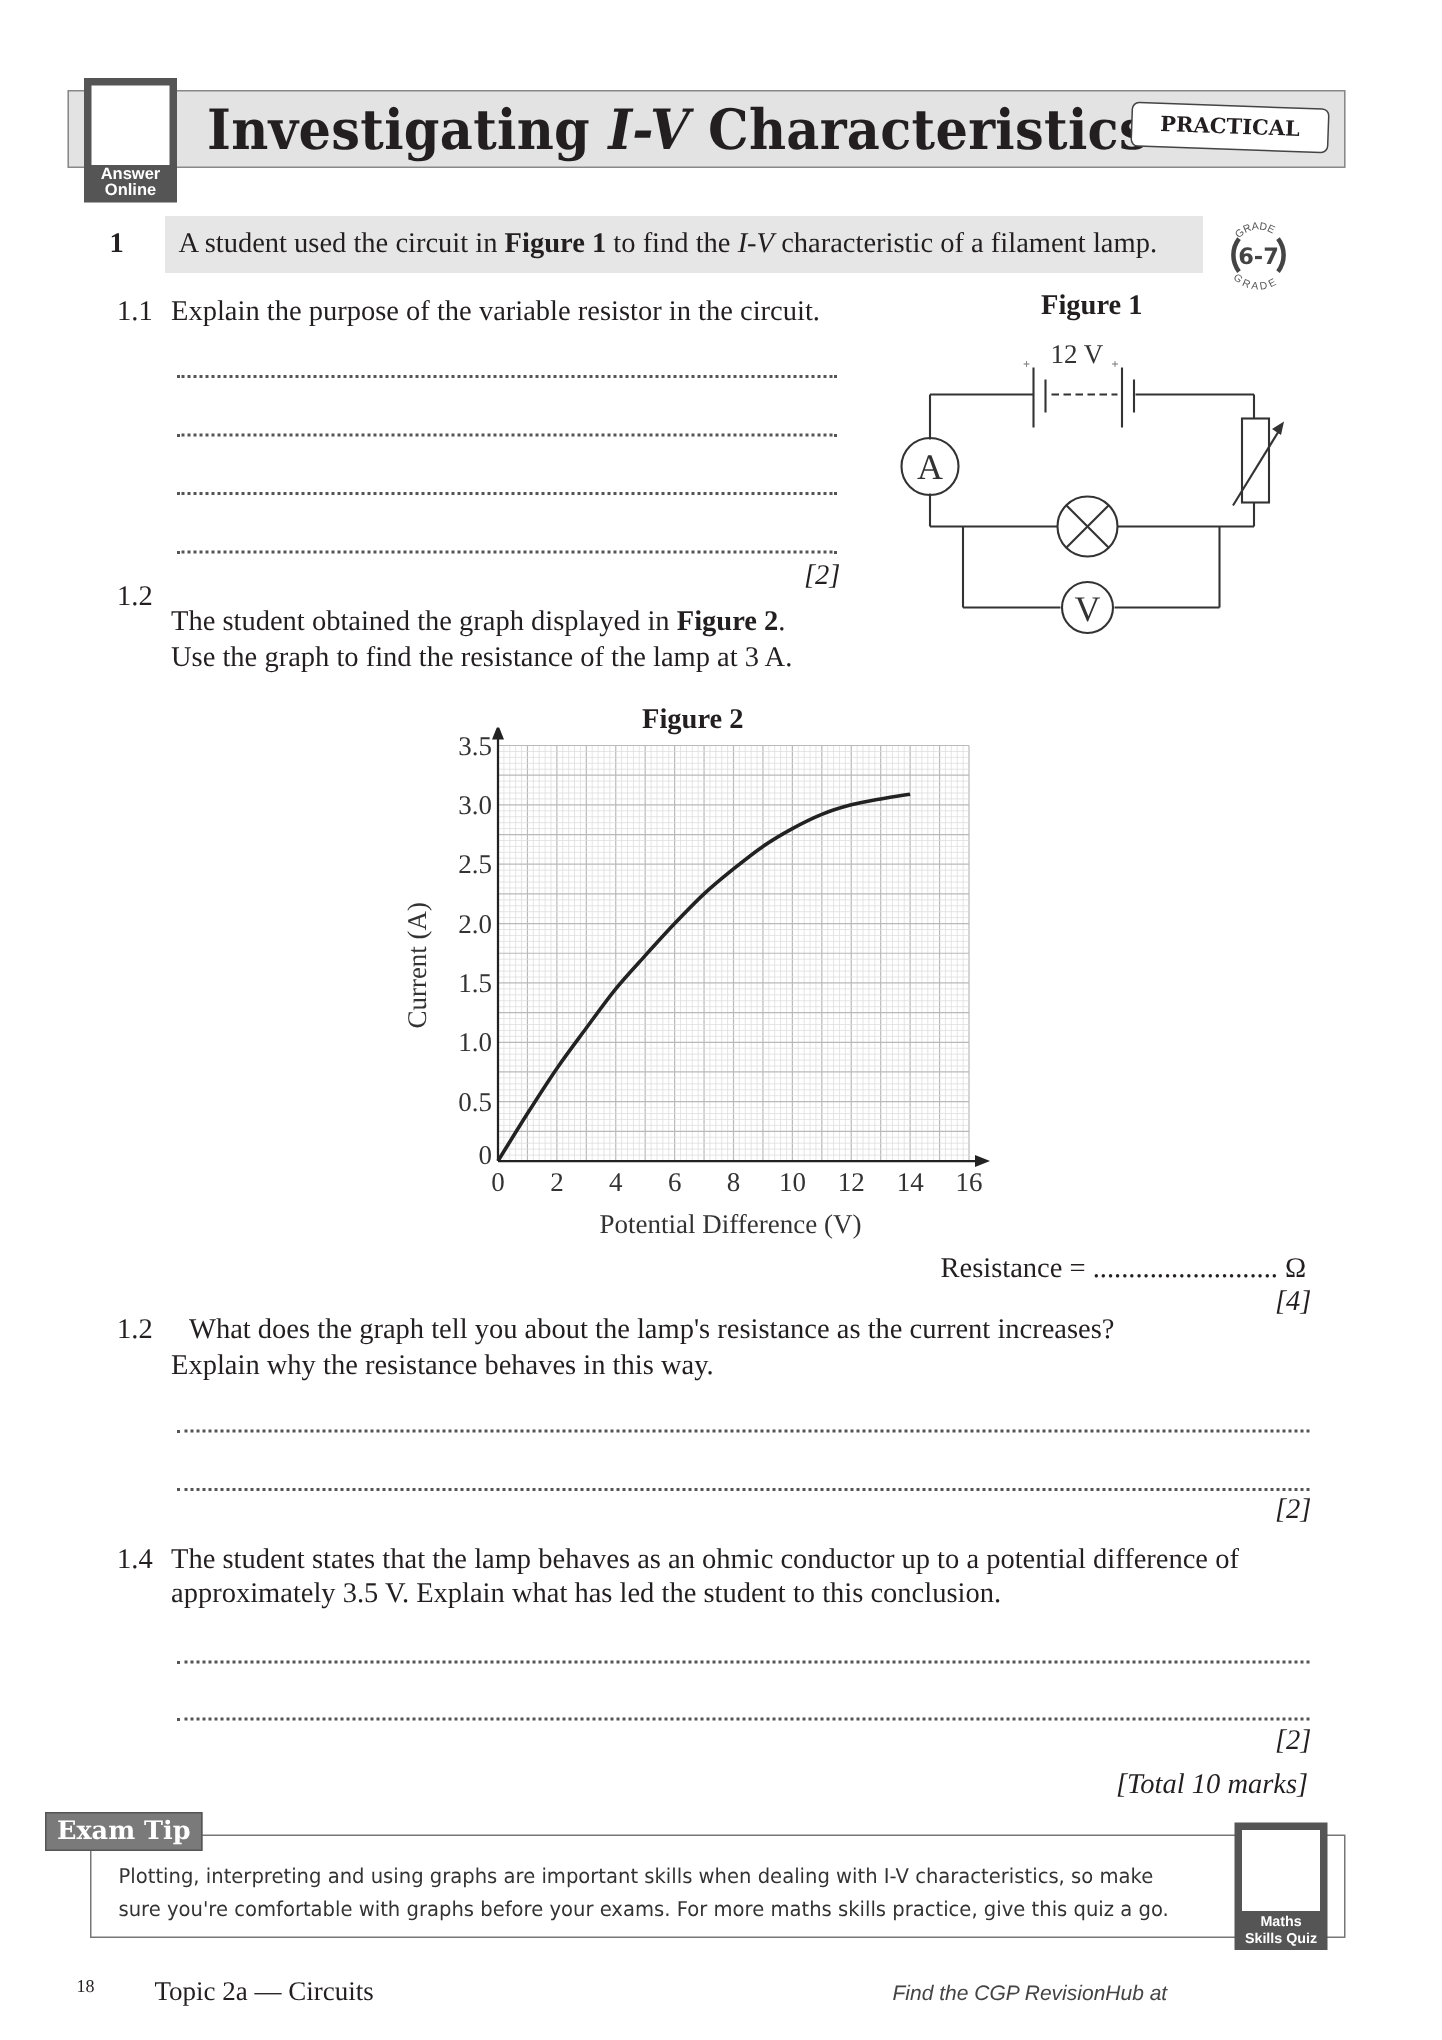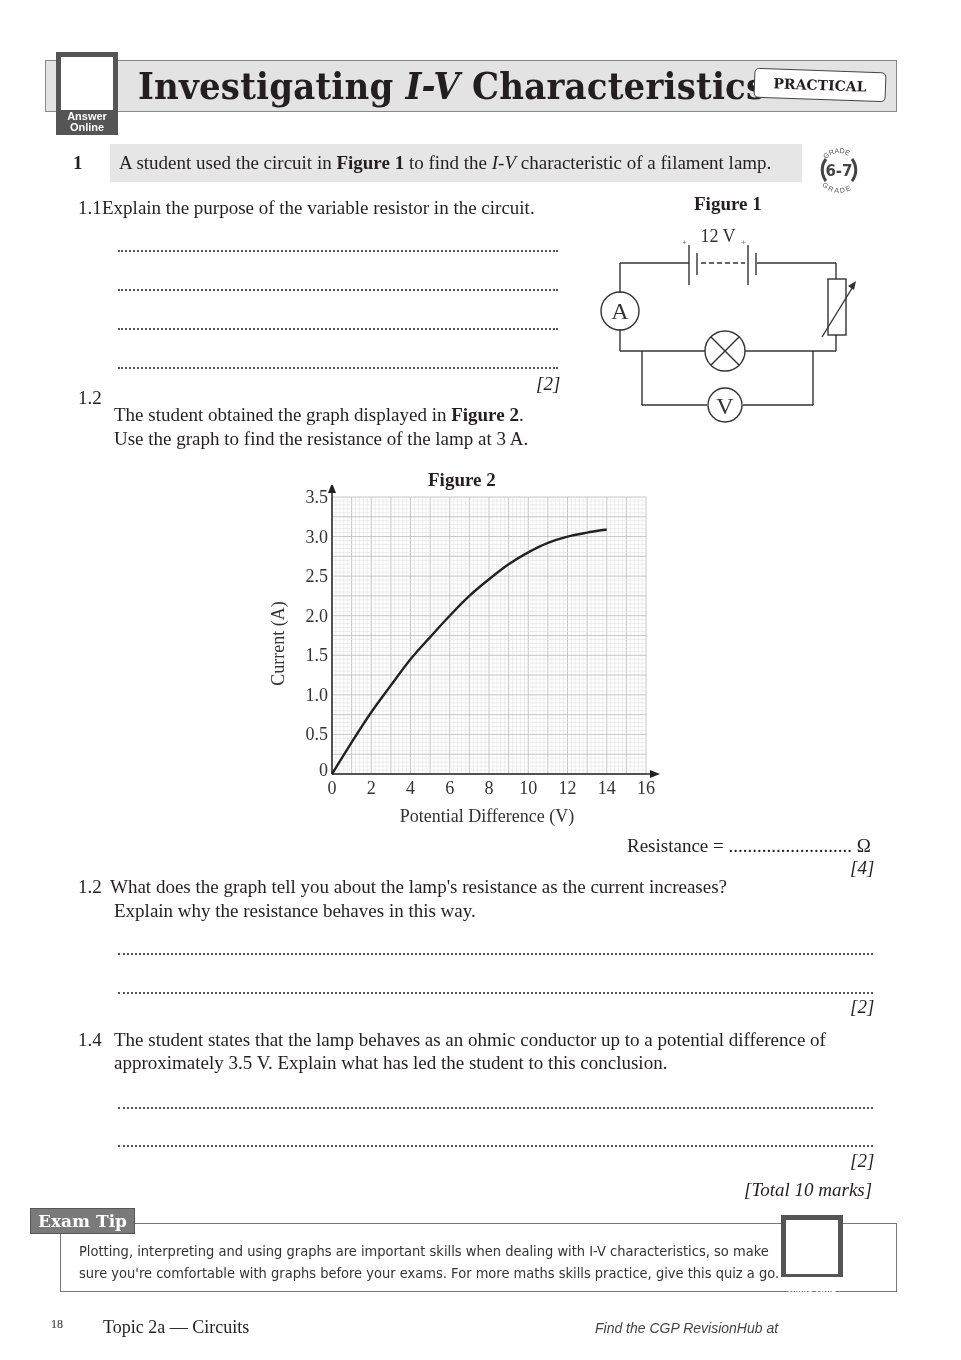--- a/index.html
+++ b/index.html
@@ -19,21 +19,21 @@
   .qtext{left:119px;top:152px;font-size:19px;}
   .grade{left:814px;top:145px;width:50px;height:50px;}
   .sub{font-size:19px;line-height:24px;}
   .dots{height:2px;border-bottom:2px dotted #555;}
   .marks{font-size:19px;font-style:italic;}
   .fig-title{font-size:19px;font-weight:bold;}
   
   .tip-frame{left:60px;top:1223px;width:837px;height:69px;border:1.5px solid #777;box-sizing:border-box;}
   .tip-label{left:30px;top:1208px;width:105px;height:26px;background:#7a7a7a;border:1.5px solid #555;color:#fff;font-family:"DejaVu Serif",serif;font-weight:bold;font-size:17px;text-align:center;line-height:25px;box-sizing:border-box;}
   .tip-text{left:79px;top:1240px;width:730px;font-family:"DejaVu Sans",sans-serif;font-size:13.6px;line-height:22px;color:#333;transform:scaleX(0.96);transform-origin:left top;}
-  .quiz-box{left:781px;top:1215px;width:62px;height:62px;background:#555;}
+  .quiz-box{left:823px;top:1215px;width:62px;height:85px;background:#555;}
   .quiz-box .inner{position:absolute;left:5px;top:5px;width:52px;height:54px;background:#fff;}
   .quiz-box .lbl{position:absolute;left:0;right:0;top:61px;color:#fff;font-family:"Liberation Sans",sans-serif;font-size:9.5px;font-weight:bold;text-align:center;line-height:11px;}
   .footer-num{left:51px;top:1317px;font-size:12px;}
   .footer-topic{left:103px;top:1317px;font-size:18px;}
   .footer-hub{left:571px;top:1320px;font-family:"Liberation Sans",sans-serif;font-style:italic;font-size:14px;color:#444;margin-left:24px;}
 </style>
 </head>
 <body>
 
 <div class="abs header-bar"></div>
@@ -54,21 +54,21 @@
     <path id="arcBot" d="M8,25 A17,17 0 0 0 42,25"></path>
   </defs>
   <path d="M12,14 A18,18 0 0 0 12,36" fill="none" stroke="#444" stroke-width="3"></path>
   <path d="M38,14 A18,18 0 0 1 38,36" fill="none" stroke="#444" stroke-width="3"></path>
   <text font-family="Liberation Sans, sans-serif" font-size="7" fill="#555"><textPath href="#arcTop" startOffset="22%">GRADE</textPath></text>
   <text font-family="Liberation Sans, sans-serif" font-size="7" fill="#555" dy="6"><textPath href="#arcBot" startOffset="22%">GRADE</textPath></text>
   <text x="25" y="31" text-anchor="middle" font-family="DejaVu Sans, sans-serif" font-weight="bold" font-size="15" fill="#444">6-7</text>
 </svg>
 
 <div class="abs sub" style="left:78px;top:196px;">1.1</div>
-<div class="abs sub" style="left:102px;top:196px;">Explain the purpose of the variable resistor in the circuit.</div>
+<div class="abs sub" style="left:114px;top:196px;">Explain the purpose of the variable resistor in the circuit.</div>
 <div class="abs dots" style="left:118px;top:248px;width:440px;"></div>
 <div class="abs dots" style="left:118px;top:287px;width:440px;"></div>
 <div class="abs dots" style="left:118px;top:326px;width:440px;"></div>
 <div class="abs dots" style="left:118px;top:365px;width:440px;"></div>
 <div class="abs marks" style="left:536px;top:373px;">[2]</div>
 
 <div class="abs fig-title" style="left:694px;top:193px;">Figure 1</div>
 <svg class="abs" style="left:590px;top:215px;" width="280" height="215" viewBox="0 0 280 215">
   <g stroke="#333" stroke-width="1.4" fill="none">
 
@@ -292,21 +292,21 @@
     <text x="68" y="291" text-anchor="end" font-family="Liberation Serif, serif" font-size="18" fill="#333">0</text>
     <text x="227" y="337" text-anchor="middle" font-family="Liberation Serif, serif" font-size="18" fill="#333">Potential Difference (V)</text>
     <text x="0" y="0" text-anchor="middle" font-family="Liberation Serif, serif" font-size="18" fill="#333" transform="translate(24,158.5) rotate(-90)">Current (A)</text>
     <path d="M72,289 C75.27083333333333,283.7238095238095 85.08333333333333,267.6314285714286 91.625,257.34285714285716 C98.16666666666667,247.05428571428573 104.70833333333333,236.76571428571427 111.25,227.26857142857142 C117.79166666666667,217.77142857142857 124.33333333333333,209.19761904761907 130.875,200.36 C137.41666666666666,191.52238095238096 143.95833333333334,182.2890476190476 150.5,174.24285714285713 C157.04166666666666,166.19666666666666 163.58333333333334,159.33761904761903 170.125,152.08285714285714 C176.66666666666666,144.82809523809524 183.20833333333334,137.57333333333335 189.75,130.71428571428572 C196.29166666666666,123.85523809523811 202.83333333333334,116.99619047619046 209.375,110.92857142857142 C215.91666666666666,104.86095238095237 222.45833333333334,99.58476190476192 229,94.30857142857144 C235.54166666666666,89.03238095238096 242.08333333333334,83.75619047619048 248.625,79.27142857142857 C255.16666666666666,74.78666666666666 261.7083333333333,70.96142857142858 268.25,67.4 C274.7916666666667,63.838571428571434 281.3333333333333,60.54095238095237 287.875,57.90285714285713 C294.4166666666667,55.26476190476189 300.9583333333333,53.286190476190484 307.5,51.571428571428584 C314.0416666666667,49.85666666666668 320.5833333333333,48.80142857142858 327.125,47.61428571428573 C333.6666666666667,46.427142857142876 343.4791666666667,44.9761904761905 346.75,44.448571428571455" fill="none" stroke="#222" stroke-width="2.4"></path>
   </svg>
 
 <div class="abs sub" style="left:627px;top:834px;">Resistance = .......................... Ω</div>
 <div class="abs marks" style="left:850px;top:857px;">[4]</div>
 
 <div class="abs sub" style="left:78px;top:875px;">1.2</div>
-<div class="abs sub" style="left:110px;top:875px;">What does the graph tell you about the lamp's resistance as the current increases?</div>
+<div class="abs sub" style="left:126px;top:875px;">What does the graph tell you about the lamp's resistance as the current increases?</div>
 <div class="abs sub" style="left:114px;top:899px;">Explain why the resistance behaves in this way.</div>
 <div class="abs dots" style="left:118px;top:951px;width:755px;"></div>
 <div class="abs dots" style="left:118px;top:990px;width:755px;"></div>
 <div class="abs marks" style="left:850px;top:996px;">[2]</div>
 
 <div class="abs sub" style="left:78px;top:1028px;">1.4</div>
 <div class="abs sub" style="left:114px;top:1028px;">The student states that the lamp behaves as an ohmic conductor up to a potential difference of</div>
 <div class="abs sub" style="left:114px;top:1051px;">approximately 3.5 V.  Explain what has led the student to this conclusion.</div>
 <div class="abs dots" style="left:118px;top:1105px;width:755px;"></div>
 <div class="abs dots" style="left:118px;top:1143px;width:755px;"></div>

